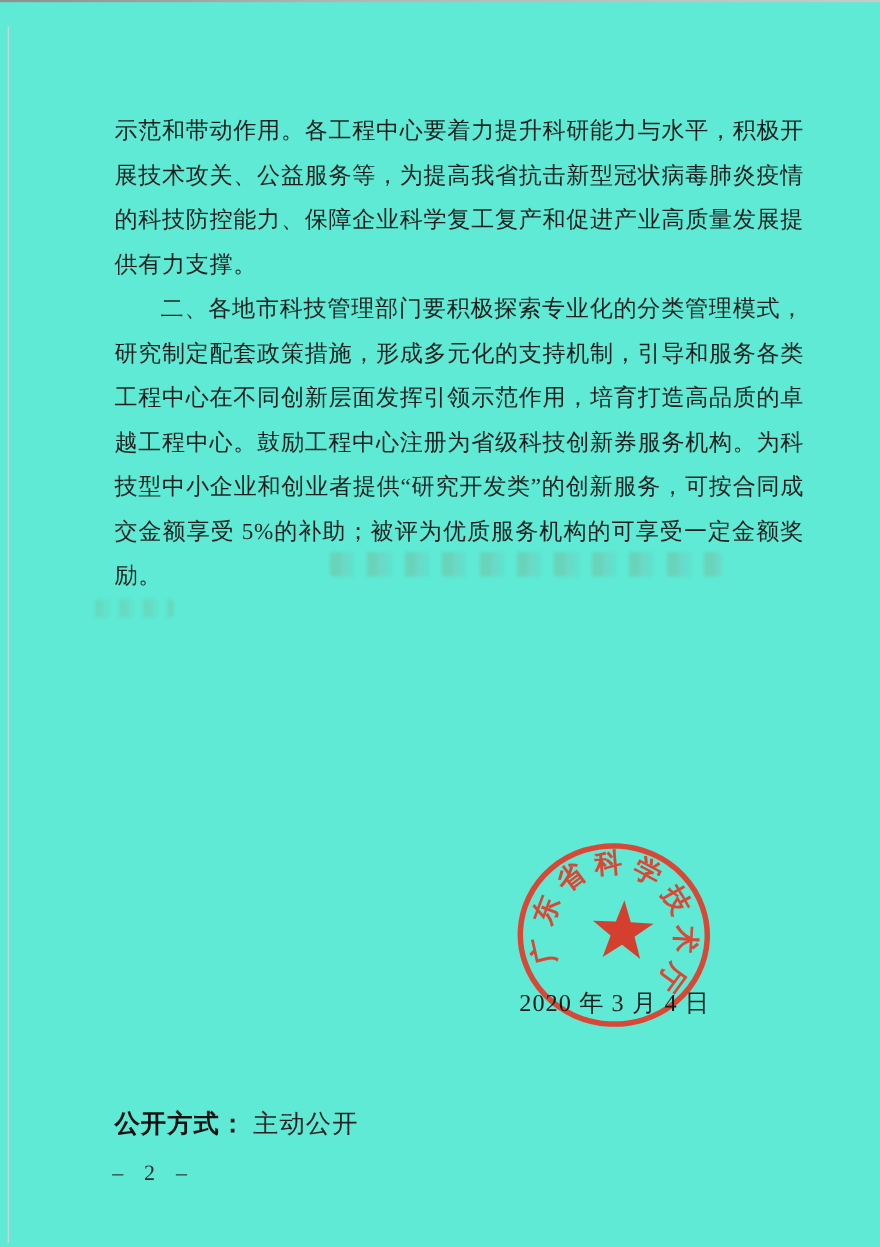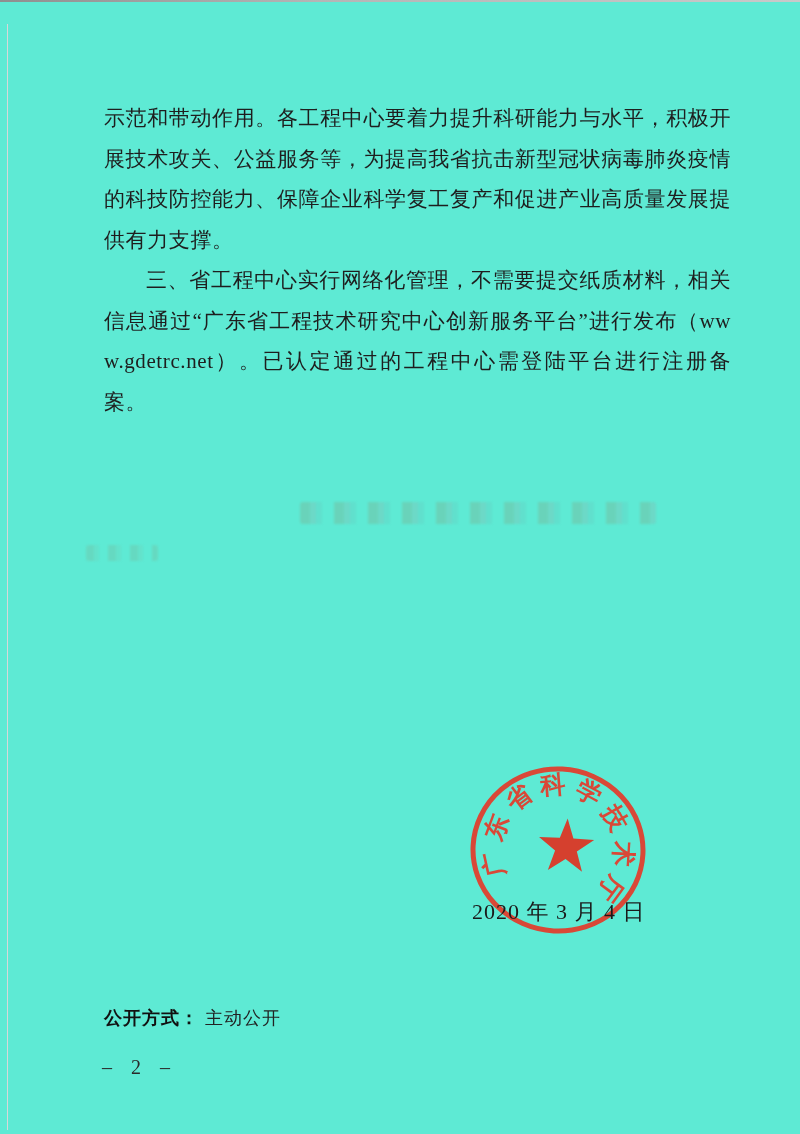--- a/index.html
+++ b/index.html
@@ -41,40 +41,40 @@
   .signature{
     position:absolute;left:491px;top:852px;
     font-size:26px;letter-spacing:3px;color:#161616;z-index:3;
   }
   .issue-date{
     position:absolute;left:472px;top:897px;
     font-size:22px;letter-spacing:1px;color:#1a1a1a;z-index:3;
   }
   .seal{position:absolute;left:462px;top:756px;width:192px;height:188px;z-index:2;opacity:.95;}
   .footer-line{
-    position:absolute;left:104px;top:1006px;font-size:18px;letter-spacing:1px;
+    position:absolute;left:104px;top:1006px;font-size:23px;letter-spacing:1px;
     font-family:"Liberation Sans","DejaVu Sans",sans-serif;
   }
   .footer-line .label{font-weight:700;color:#111;}
   .footer-line .value{font-weight:400;font-family:"Liberation Serif","DejaVu Serif",serif;color:#222;margin-left:6px;}
   .page-number{
     position:absolute;left:102px;top:1056px;font-size:20px;letter-spacing:7px;color:#2a2a2a;
   }
 </style>
 </head>
 <body>
 
 <div class="page">
 
   <div class="scan-edge-top"></div>
   <div class="scan-edge-left"></div>
 
   <div class="doc-body">
     <p>示范和带动作用。各工程中心要着力提升科研能力与水平，积极开展技术攻关、公益服务等，为提高我省抗击新型冠状病毒肺炎疫情的科技防控能力、保障企业科学复工复产和促进产业高质量发展提供有力支撑。</p>
-    <p class="indent">三、省工程中心实行网络化管理，不需要提交纸质材料，相关信息通过“广东省工程技术研究中心创新服务平台”进行发布（www.gdetrc.net）。已认定通过的工程中心需登陆平台进行注册备案。</p>
+    <p class="indent">二、各地市科技管理部门要积极探索专业化的分类管理模式，研究制定配套政策措施，形成多元化的支持机制，引导和服务各类工程中心在不同创新层面发挥引领示范作用，培育打造高品质的卓越工程中心。鼓励工程中心注册为省级科技创新券服务机构。为科技型中小企业和创业者提供“研究开发类”的创新服务，可按合同成交金额享受 5%的补助；被评为优质服务机构的可享受一定金额奖励。</p>
   </div>
 
 
   <svg class="seal" viewBox="0 0 192 188">
     <g transform="rotate(3 96 94)">
       <ellipse cx="96" cy="94" rx="85" ry="81" fill="none" stroke="#e0402f" stroke-width="5"></ellipse>
       <path id="sealArc" d="M 46.6 122.5 A 57 57 0 1 1 132.6 137.7" fill="none"></path>
       <text font-size="25" fill="#e0402f" font-family="'Liberation Serif','DejaVu Serif',serif" font-weight="700">
         <textPath href="#sealArc" startOffset="2" textLength="252" lengthAdjust="spacing">广东省科学技术厅</textPath>
       </text>

